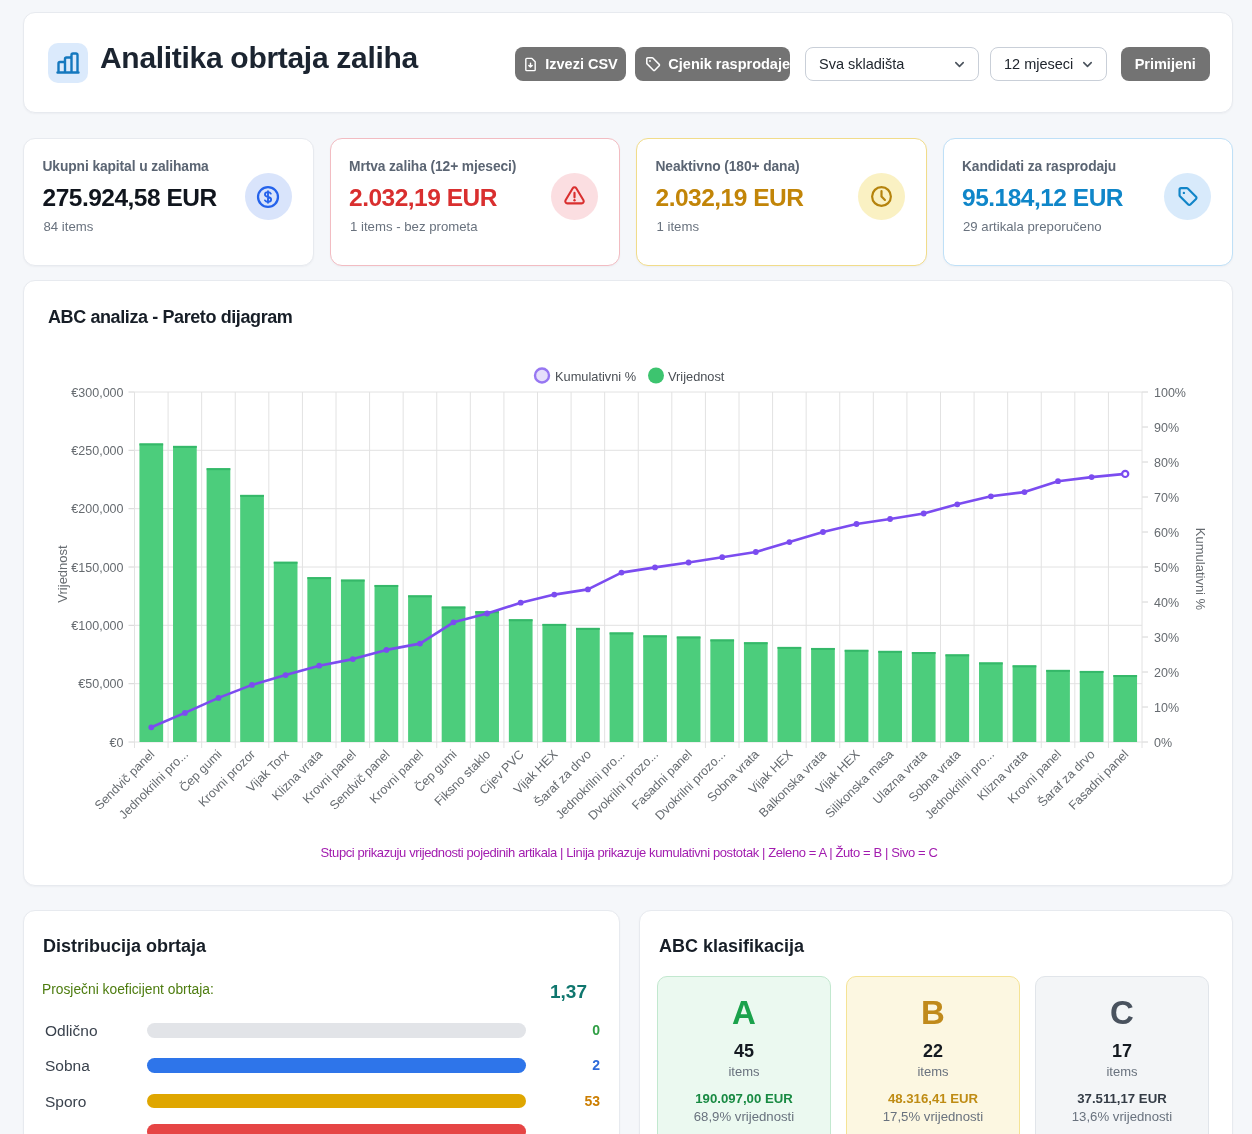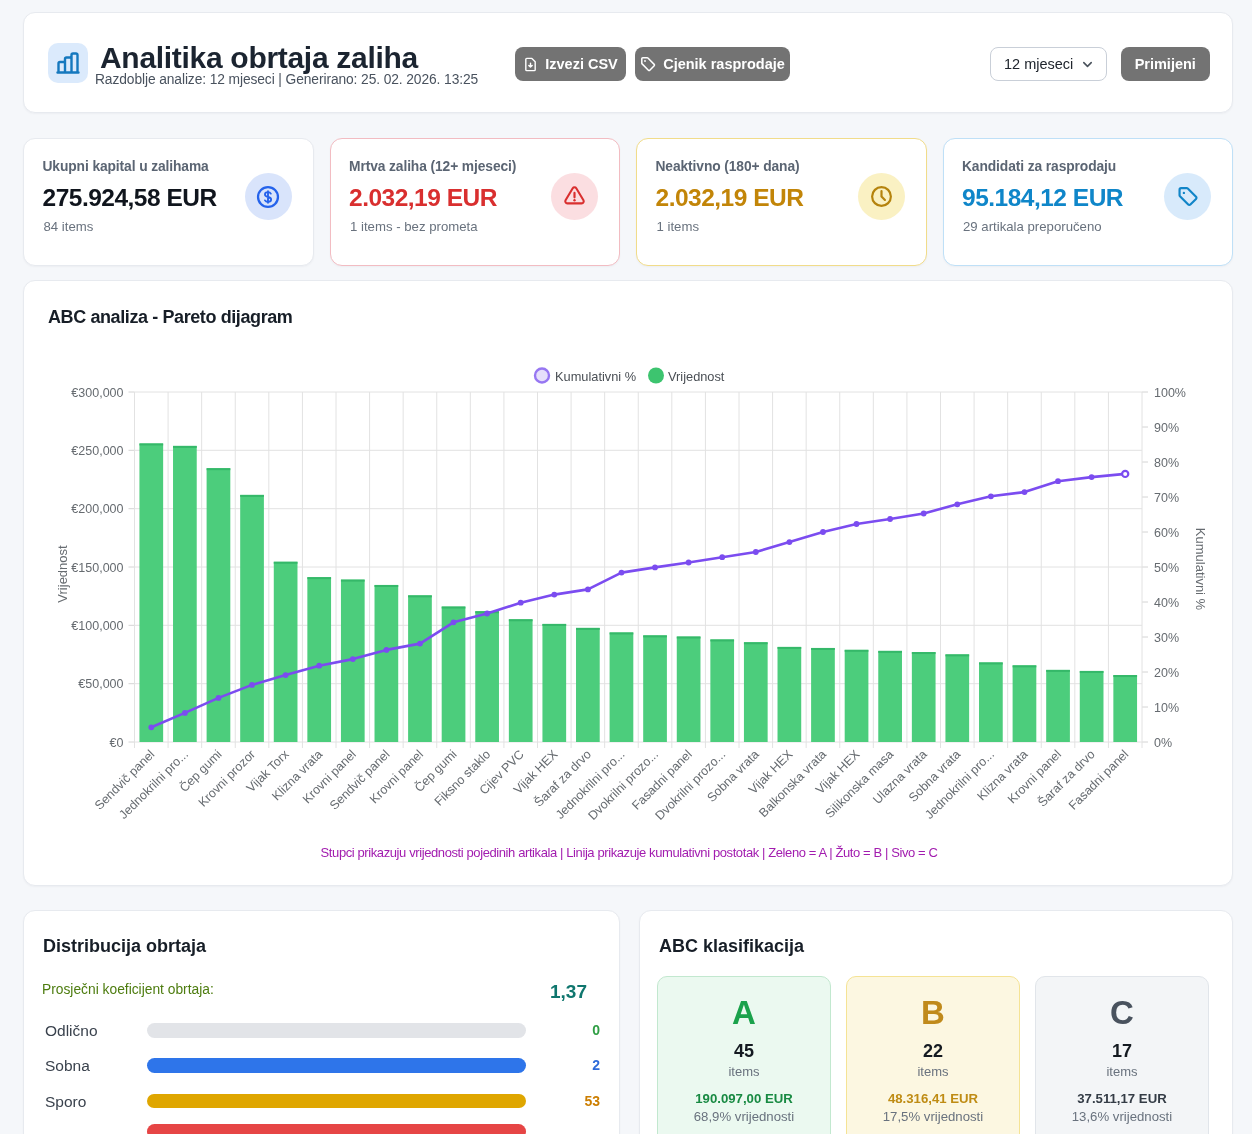--- a/index.html
+++ b/index.html
@@ -45,34 +45,37 @@
 </head>
 <body>
 
 <div class="card" id="hdr">
   <div class="abs" id="hdr-ico">
     <svg width="40" height="40" viewBox="0 0 40 40" fill="none">
       <path d="M10.5 29.5 v-9 a1.5 1.5 0 0 1 1.5-1.5 h3.5 a1.5 1.5 0 0 1 1.5 1.5 v9 M17 29.5 v-13.5 a1.5 1.5 0 0 1 1.5-1.5 h3.5 a1.5 1.5 0 0 1 1.5 1.5 v13.5 M23.5 29.5 v-17.5 a1.5 1.5 0 0 1 1.5-1.5 h3 a1.5 1.5 0 0 1 1.5 1.5 v17.5 M9.5 29.5 h21" stroke="#1578be" stroke-width="2.4" stroke-linecap="round" stroke-linejoin="round"></path>
     </svg>
   </div>
   <div class="abs" id="hdr-title">Analitika obrtaja zaliha</div>
-  <div class="abs" id="hdr-sub">Razdoblje analize: 12 mjeseci | Generirano: 25. 02. 2026. 13:25</div>
 
   <div class="btn" style="left:491px; width:111px;">
     <svg width="15" height="15" viewBox="0 0 16 16" fill="none">
         <path d="M4 1.5h5.5L13 5v8.5a1 1 0 0 1-1 1H4a1 1 0 0 1-1-1v-11a1 1 0 0 1 1-1z" stroke="#fff" stroke-width="1.5" stroke-linejoin="round"></path>
         <path d="M8 6.5v4M6.2 9l1.8 1.8L9.8 9" stroke="#fff" stroke-width="1.5" stroke-linecap="round" stroke-linejoin="round"></path>
       </svg>
     Izvezi CSV</div>
-  <div class="btn" style="left:611px; width:155px;">
+  <div class="btn" style="left:611px; width:155px;justify-content:flex-end;">
     <svg width="16" height="16" viewBox="0 0 16 16" fill="none">
         <path d="M1.8 2.8a1 1 0 0 1 1-1h4.4a1 1 0 0 1 .7.3l6.3 6.3a1 1 0 0 1 0 1.4l-4.4 4.4a1 1 0 0 1-1.4 0L2.1 7.9a1 1 0 0 1-.3-.7V2.8z" stroke="#fff" stroke-width="1.5" stroke-linejoin="round"></path>
         <circle cx="5" cy="5" r="0.9" fill="#fff"></circle>
       </svg>
     Cjenik rasprodaje</div>
+  <div class="sel" style="left:781px; width:174px;">Sva skladišta
+    <svg width="13" height="13" viewBox="0 0 14 14" fill="none">
+        <path d="M3 5l4 4 4-4" stroke="#4a525c" stroke-width="1.7" stroke-linecap="round" stroke-linejoin="round"></path>
+      </svg></div>
   <div class="sel" style="left:966px; width:117px;">12 mjeseci
     <svg width="13" height="13" viewBox="0 0 14 14" fill="none">
         <path d="M3 5l4 4 4-4" stroke="#4a525c" stroke-width="1.7" stroke-linecap="round" stroke-linejoin="round"></path>
       </svg></div>
   <div class="btn" style="left:1096.5px; width:89.5px;">Primijeni</div>
 </div>
 
 <div class="card stat" style="left:23px;">
   <div class="t">Ukupni kapital u zalihama</div>
   <div class="v">275.924,58 EUR</div>

